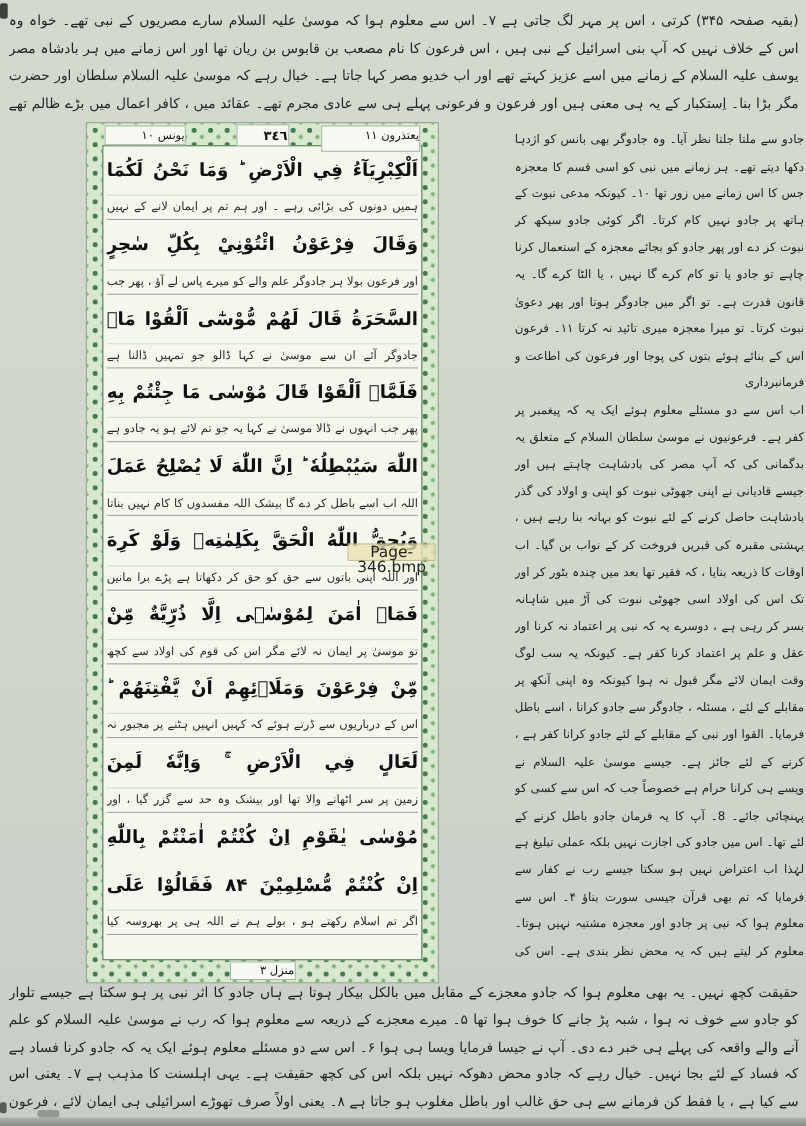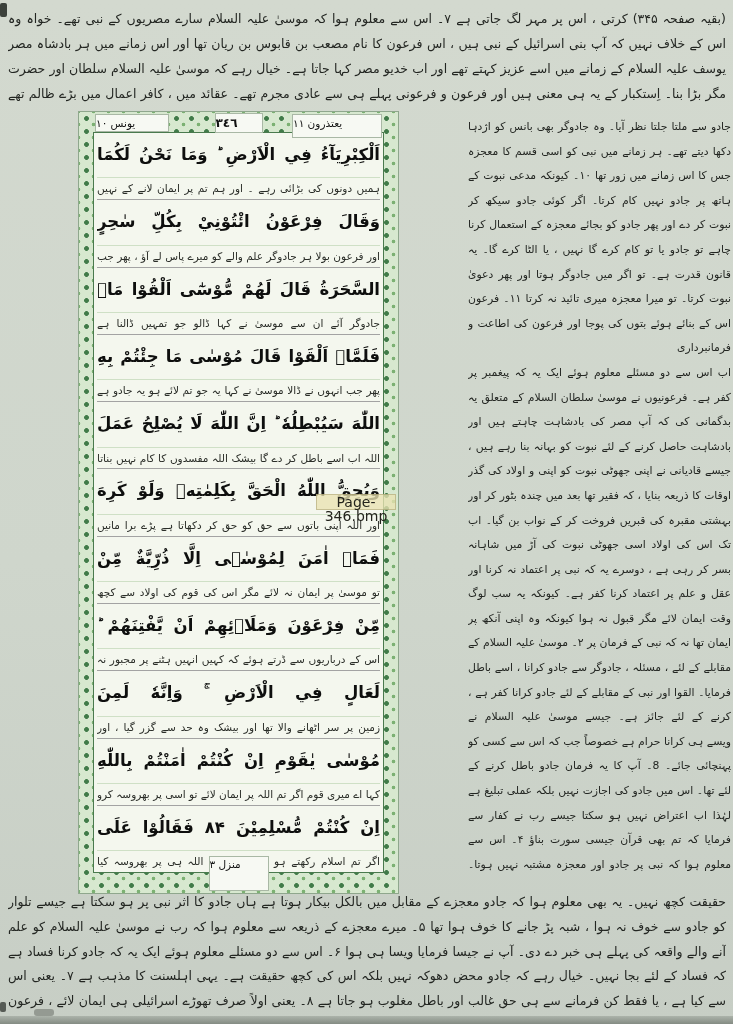--- a/index.html
+++ b/index.html
@@ -24,27 +24,27 @@
     background-size:15px 13px,15px 13px;background-position:0 0,7px 6px;
   }
   .quran-inner{
     width:100%;height:100%;box-sizing:border-box;overflow:hidden;
     background:#f4f7ee;border:1px solid #4a7a4e;padding:0 3px;
   }
   .row{overflow:hidden;text-align:justify;text-align-last:justify}
   .row.verse{height:44.4px;line-height:44.4px;font-size:16.5px;font-weight:bold;color:#0e0f0e}
   .row.trans{height:22.9px;line-height:21px;font-size:10.5px;color:#2a2d28;box-sizing:border-box;
              border-top:1px solid #cfe0c6;border-bottom:1px solid #a3a3a3}
-  .label{position:absolute;background:#f7f9f3;color:#111;text-align:left;
+  .label{position:absolute;background:#f7f9f3;color:#111;text-align:right;
          border:1px solid #a9b8a5;z-index:2;box-sizing:border-box}
   .label-right{top:2px;right:16px;width:90px;height:24px;line-height:16px;font-size:10.5px}
   .label-center{top:1px;left:50%;transform:translateX(-50%);width:48px;height:20px;
                 line-height:18px;font-size:12px;font-weight:bold}
   .label-left{top:2px;left:16px;width:74px;height:18px;line-height:16px;font-size:10.5px}
-  .label-bottom{bottom:2px;left:50%;transform:translateX(-50%);width:60px;height:35px;
+  .label-bottom{bottom:2px;left:50%;transform:translateX(-50%);width:60px;height:17px;
                 line-height:15px;font-size:10.5px}
   
   .overlay-filename{
     position:absolute;left:316px;top:494px;width:78px;height:14px;line-height:14px;z-index:3;
     direction:ltr;text-align:center;font-size:14px;color:#23231c;
     background:rgba(233,227,178,0.78);border:1px solid rgba(128,118,66,0.35);
   }
   
   .commentary-col{position:absolute;left:468px;top:115px;width:263px}
   .cline{height:24.6px;line-height:24.6px;font-size:10.8px;
@@ -90,21 +90,20 @@
         <div class="row trans">اللہ اب اسے باطل کر دے گا بیشک اللہ مفسدوں کا کام نہیں بناتا</div>
         <div class="row verse">وَيُحِقُّ اللّٰهُ الْحَقَّ بِكَلِمٰتِهٖ وَلَوْ كَرِهَ الْمُجْرِمُوْنَ ۸۲</div>
         <div class="row trans">اور اللہ اپنی باتوں سے حق کو حق کر دکھاتا ہے پڑے برا مانیں مجرم</div>
         <div class="row verse">فَمَاۤ اٰمَنَ لِمُوْسٰۤى اِلَّا ذُرِّيَّةٌ مِّنْ قَوْمِهٖ عَلٰى خَوْفٍ</div>
         <div class="row trans">تو موسیٰ پر ایمان نہ لائے مگر اس کی قوم کی اولاد سے کچھ لوگ ، فرعون اور</div>
         <div class="row verse">مِّنْ فِرْعَوْنَ وَمَلَاۡئِهِمْ اَنْ يَّفْتِنَهُمْ ؕ وَاِنَّ فِرْعَوْنَ</div>
         <div class="row trans">اس کے درباریوں سے ڈرتے ہوئے کہ کہیں انہیں ہٹنے پر مجبور نہ کر دیں اور بیشک</div>
         <div class="row verse">لَعَالٍ فِي الْاَرْضِ ۚ وَاِنَّهٗ لَمِنَ الْمُسْرِفِيْنَ ۸۳ وَقَالَ</div>
         <div class="row trans">زمین پر سر اٹھانے والا تھا اور بیشک وہ حد سے گزر گیا ، اور موسیٰ نے</div>
         <div class="row verse">مُوْسٰى يٰقَوْمِ اِنْ كُنْتُمْ اٰمَنْتُمْ بِاللّٰهِ فَعَلَيْهِ تَوَكَّلُوْۤا</div>
-        <div class="row trans">کہا اے میری قوم اگر تم اللہ پر ایمان لائے تو اسی پر بھروسہ کرو</div>
         <div class="row verse">اِنْ كُنْتُمْ مُّسْلِمِيْنَ ۸۴ فَقَالُوْا عَلَى اللّٰهِ تَوَكَّلْنَا ۚ</div>
         <div class="row trans">اگر تم اسلام رکھتے ہو ، بولے ہم نے اللہ ہی پر بھروسہ کیا</div>
       </div>
     <div class="label label-bottom rtl">منزل ۳</div>
   </div>
 
   <div class="overlay-filename">Page-346.bmp</div>
 
   <div class="commentary-col rtl">
       <div class="cline">جادو سے ملتا جلتا نظر آیا۔ وہ جادوگر بھی بانس کو اژدہا بنا کر</div>
@@ -113,38 +112,38 @@
       <div class="cline">ہاتھ پر جادو نہیں کام کرتا۔ اگر کوئی جادو سیکھ کر دعویٰ</div>
       <div class="cline">نبوت کر دے اور پھر جادو کو بجائے معجزہ کے استعمال کرنا</div>
       <div class="cline">چاہے تو جادو یا تو کام کرے گا نہیں ، یا الٹا کرے گا۔ یہ</div>
       <div class="cline">قانون قدرت ہے۔ تو اگر میں جادوگر ہوتا اور پھر دعویٰ</div>
       <div class="cline">نبوت کرتا۔ تو میرا معجزہ میری تائید نہ کرتا ۱۱۔ فرعون اور</div>
       <div class="cline">اس کے بنائے ہوئے بتوں کی پوجا اور فرعون کی اطاعت و</div>
       <div class="cline">فرمانبرداری</div>
       <div class="cline">اب اس سے دو مسئلے معلوم ہوئے ایک یہ کہ پیغمبر پر بدگمانی</div>
       <div class="cline">کفر ہے۔ فرعونیوں نے موسیٰ سلطان السلام کے متعلق یہ</div>
       <div class="cline">بدگمانی کی کہ آپ مصر کی بادشاہت چاہتے ہیں اور</div>
+      <div class="cline">جیسے قادیانی نے اپنی جھوٹی نبوت کو اپنی و اولاد کی گذر</div>
       <div class="cline">بادشاہت حاصل کرنے کے لئے نبوت کو بہانہ بنا رہے ہیں ،</div>
-      <div class="cline">جیسے قادیانی نے اپنی جھوٹی نبوت کو اپنی و اولاد کی گذر</div>
+      <div class="cline">بہشتی مقبرہ کی قبریں فروخت کر کے نواب بن گیا۔ اب</div>
       <div class="cline">اوقات کا ذریعہ بنایا ، کہ فقیر تھا بعد میں چندہ بٹور کر اور</div>
-      <div class="cline">بہشتی مقبرہ کی قبریں فروخت کر کے نواب بن گیا۔ اب</div>
       <div class="cline">تک اس کی اولاد اسی جھوٹی نبوت کی آڑ میں شاہانہ زندگی</div>
       <div class="cline">بسر کر رہی ہے ، دوسرے یہ کہ نبی پر اعتماد نہ کرنا اور اپنی</div>
       <div class="cline">عقل و علم پر اعتماد کرنا کفر ہے۔ کیونکہ یہ سب لوگ ڈوبتے</div>
       <div class="cline">وقت ایمان لائے مگر قبول نہ ہوا کیونکہ وہ اپنی آنکھ پر</div>
-      <div class="cline">ایمان تھا نہ کہ نبی کے فرمان پر ۲۔ موسیٰ علیہ السلام کے</div>
       <div class="cline">مقابلے کے لئے ، مسئلہ ، جادوگر سے جادو کرانا ، اسے باطل</div>
       <div class="cline">فرمایا۔ القوا اور نبی کے مقابلے کے لئے جادو کرانا کفر ہے ،</div>
       <div class="cline">کرنے کے لئے جائز ہے۔ جیسے موسیٰ علیہ السلام نے</div>
       <div class="cline">ویسے ہی کرانا حرام ہے خصوصاً جب کہ اس سے کسی کو ایذا</div>
       <div class="cline">پہنچائی جائے۔ 8۔ آپ کا یہ فرمان جادو باطل کرنے کے</div>
       <div class="cline">لئے تھا۔ اس میں جادو کی اجازت نہیں بلکہ عملی تبلیغ ہے</div>
       <div class="cline">لہٰذا اب اعتراض نہیں ہو سکتا جیسے رب نے کفار سے</div>
       <div class="cline">فرمایا کہ تم بھی قرآن جیسی سورت بناؤ ۴۔ اس سے</div>
       <div class="cline">معلوم ہوا کہ نبی پر جادو اور معجزہ مشتبہ نہیں ہوتا۔ وہ</div>
+      <div class="cline">معلوم کر لیتے ہیں کہ یہ محض نظر بندی ہے۔ اس کی</div>
     </div>
 
   <div class="bottom-block rtl">
       <div class="bline">حقیقت کچھ نہیں۔ یہ بھی معلوم ہوا کہ جادو معجزے کے مقابل میں بالکل بیکار ہوتا ہے ہاں جادو کا اثر نبی پر ہو سکتا ہے جیسے تلوار اور زہر کا اثر یہ بھی معلوم ہوا کہ آپ</div>
       <div class="bline">کو جادو سے خوف نہ ہوا ، شبہ پڑ جانے کا خوف ہوا تھا ۵۔ میرے معجزے کے ذریعہ سے معلوم ہوا کہ رب نے موسیٰ علیہ السلام کو علم غیب بخشا تھا کہ آپ نے اگلے</div>
       <div class="bline">آنے والے واقعہ کی پہلے ہی خبر دے دی۔ آپ نے جیسا فرمایا ویسا ہی ہوا ۶۔ اس سے دو مسئلے معلوم ہوئے ایک یہ کہ جادو کرنا فساد ہے اور جادوگر مفسد ، دوسرے یہ</div>
       <div class="bline">کہ فساد کے لئے بجا نہیں۔ خیال رہے کہ جادو محض دھوکہ نہیں بلکہ اس کی کچھ حقیقت ہے۔ یہی اہلسنت کا مذہب ہے ۷۔ یعنی اس وعدے کی بناء پر جو اس نے مجھ</div>
       <div class="bline">سے کیا ہے ، یا فقط کن فرمانے سے ہی حق غالب اور باطل مغلوب ہو جاتا ہے ۸۔ یعنی اولاً صرف تھوڑے اسرائیلی ہی ایمان لائے ، فرعون کی ہیبت کی وجہ سے ہزارہا</div>
     </div>
 

